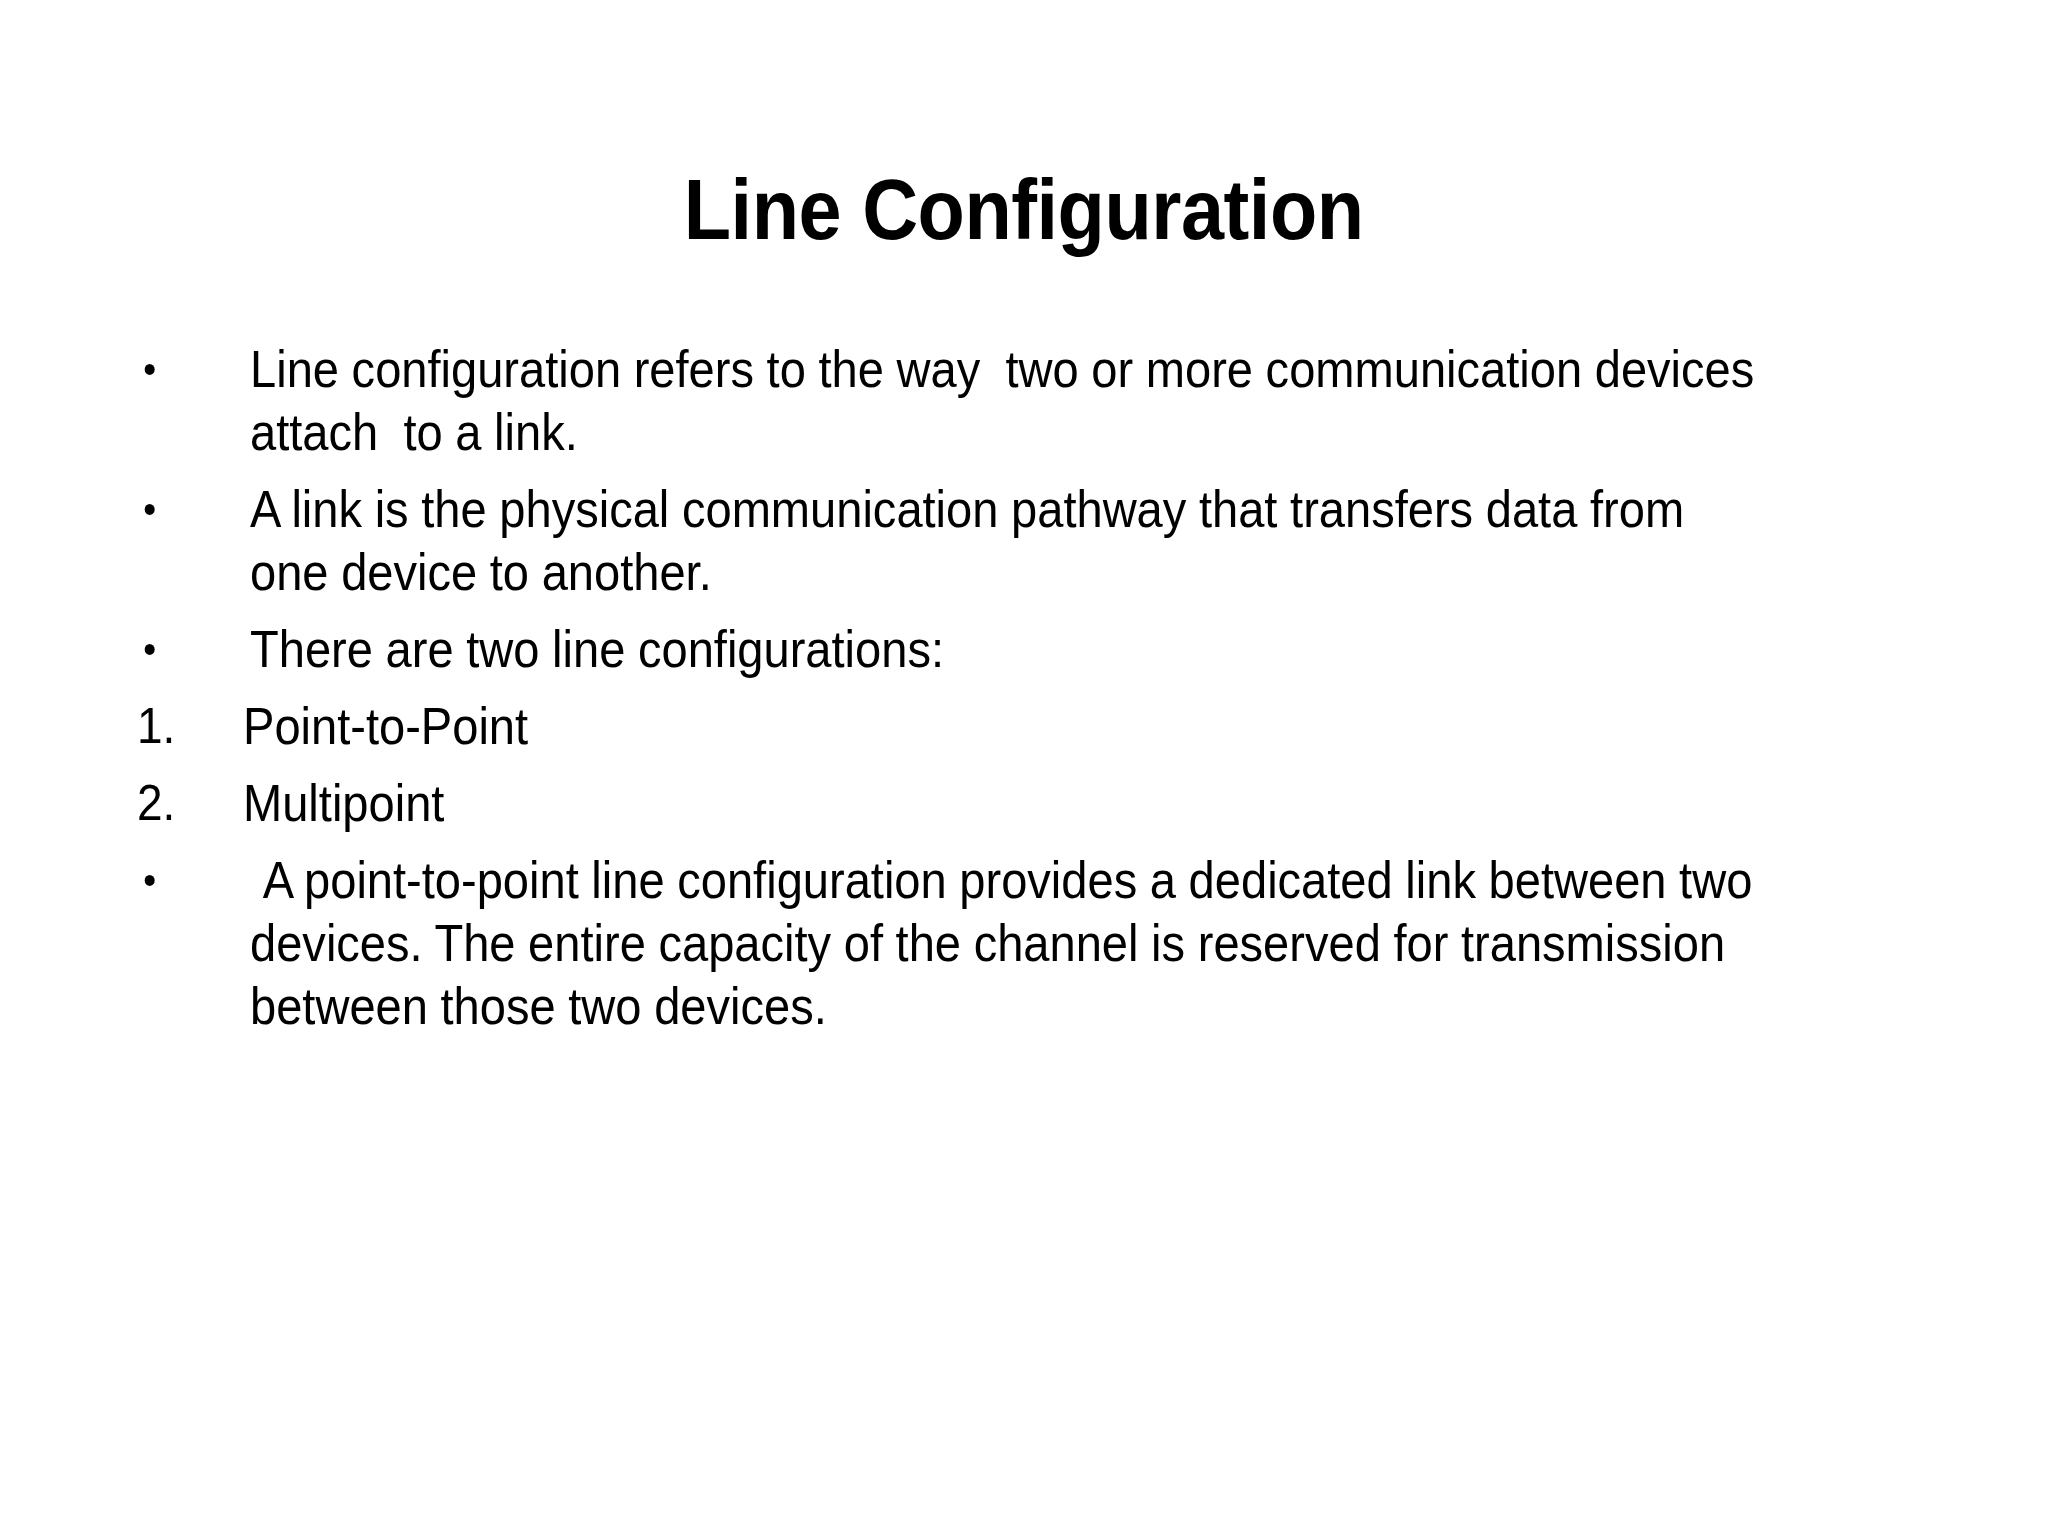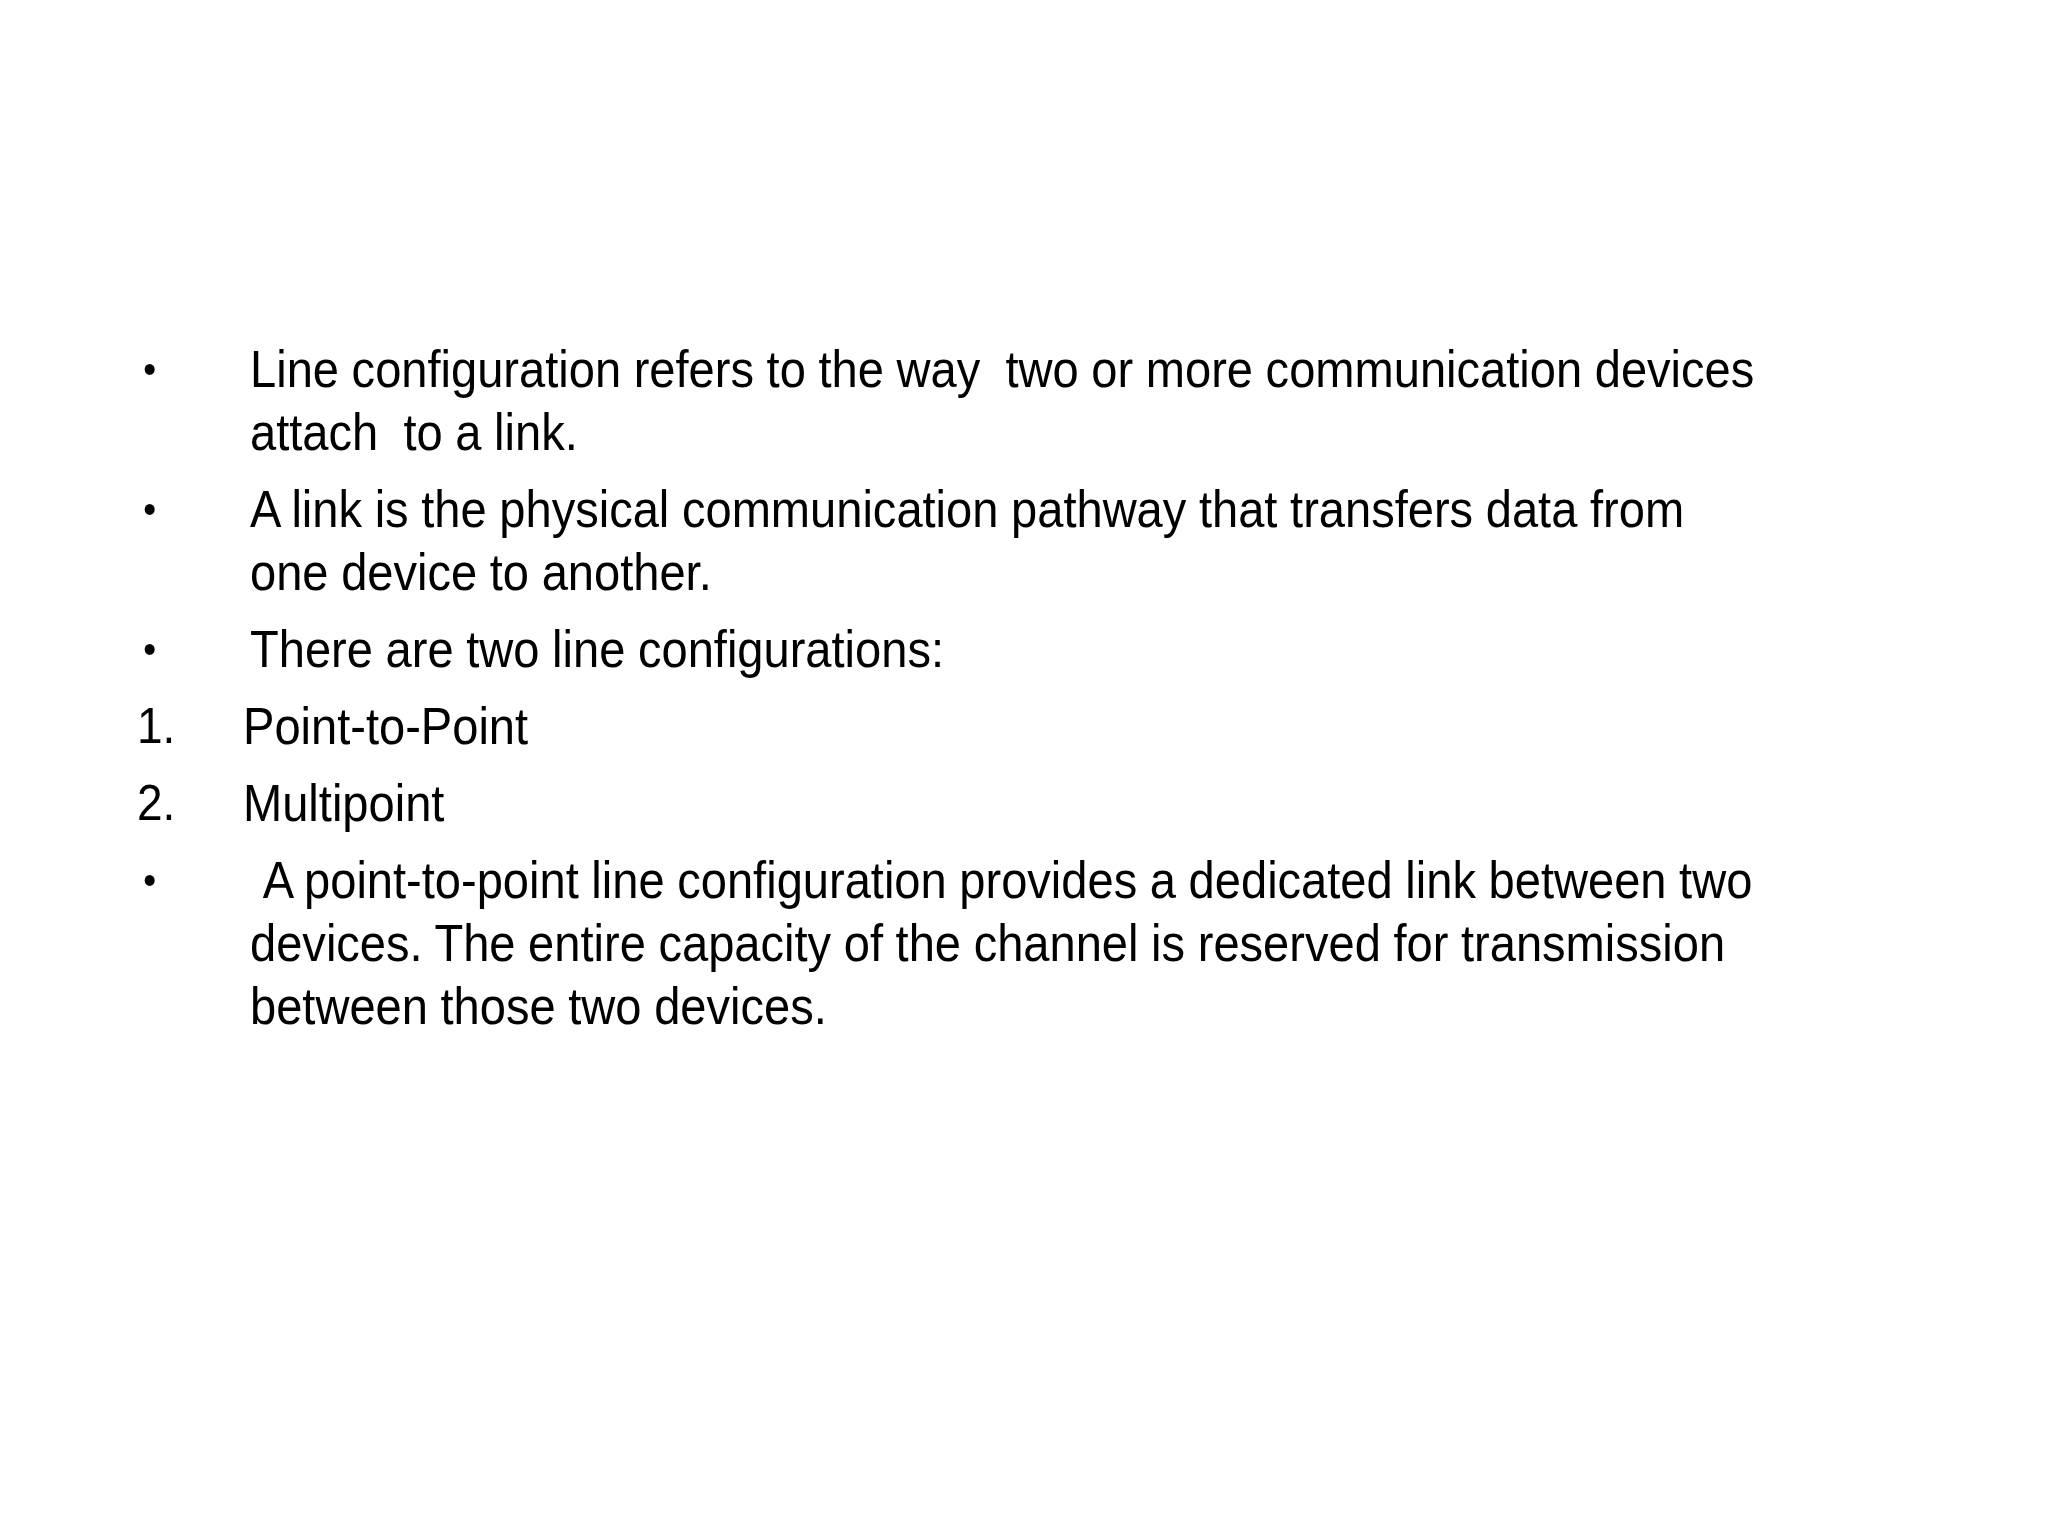--- a/index.html
+++ b/index.html
@@ -79,20 +79,23 @@
     white-space: pre-wrap;
     word-spacing: -0.5px;
     color: #000000;
   }
 </style>
 </head>
 <body>
 
 <div id="slide">
 
+  <div id="title-block">
+    <h1 id="slide-title">Line Configuration</h1>
+  </div>
 
   <div id="body-block">
 
     <div class="list-item">
       <span class="marker bullet-marker">•</span>
       <span class="item-text">Line configuration refers to the way  two or more communication devices attach  to a link.</span>
     </div>
 
     <div class="list-item">
       <span class="marker bullet-marker">•</span>

